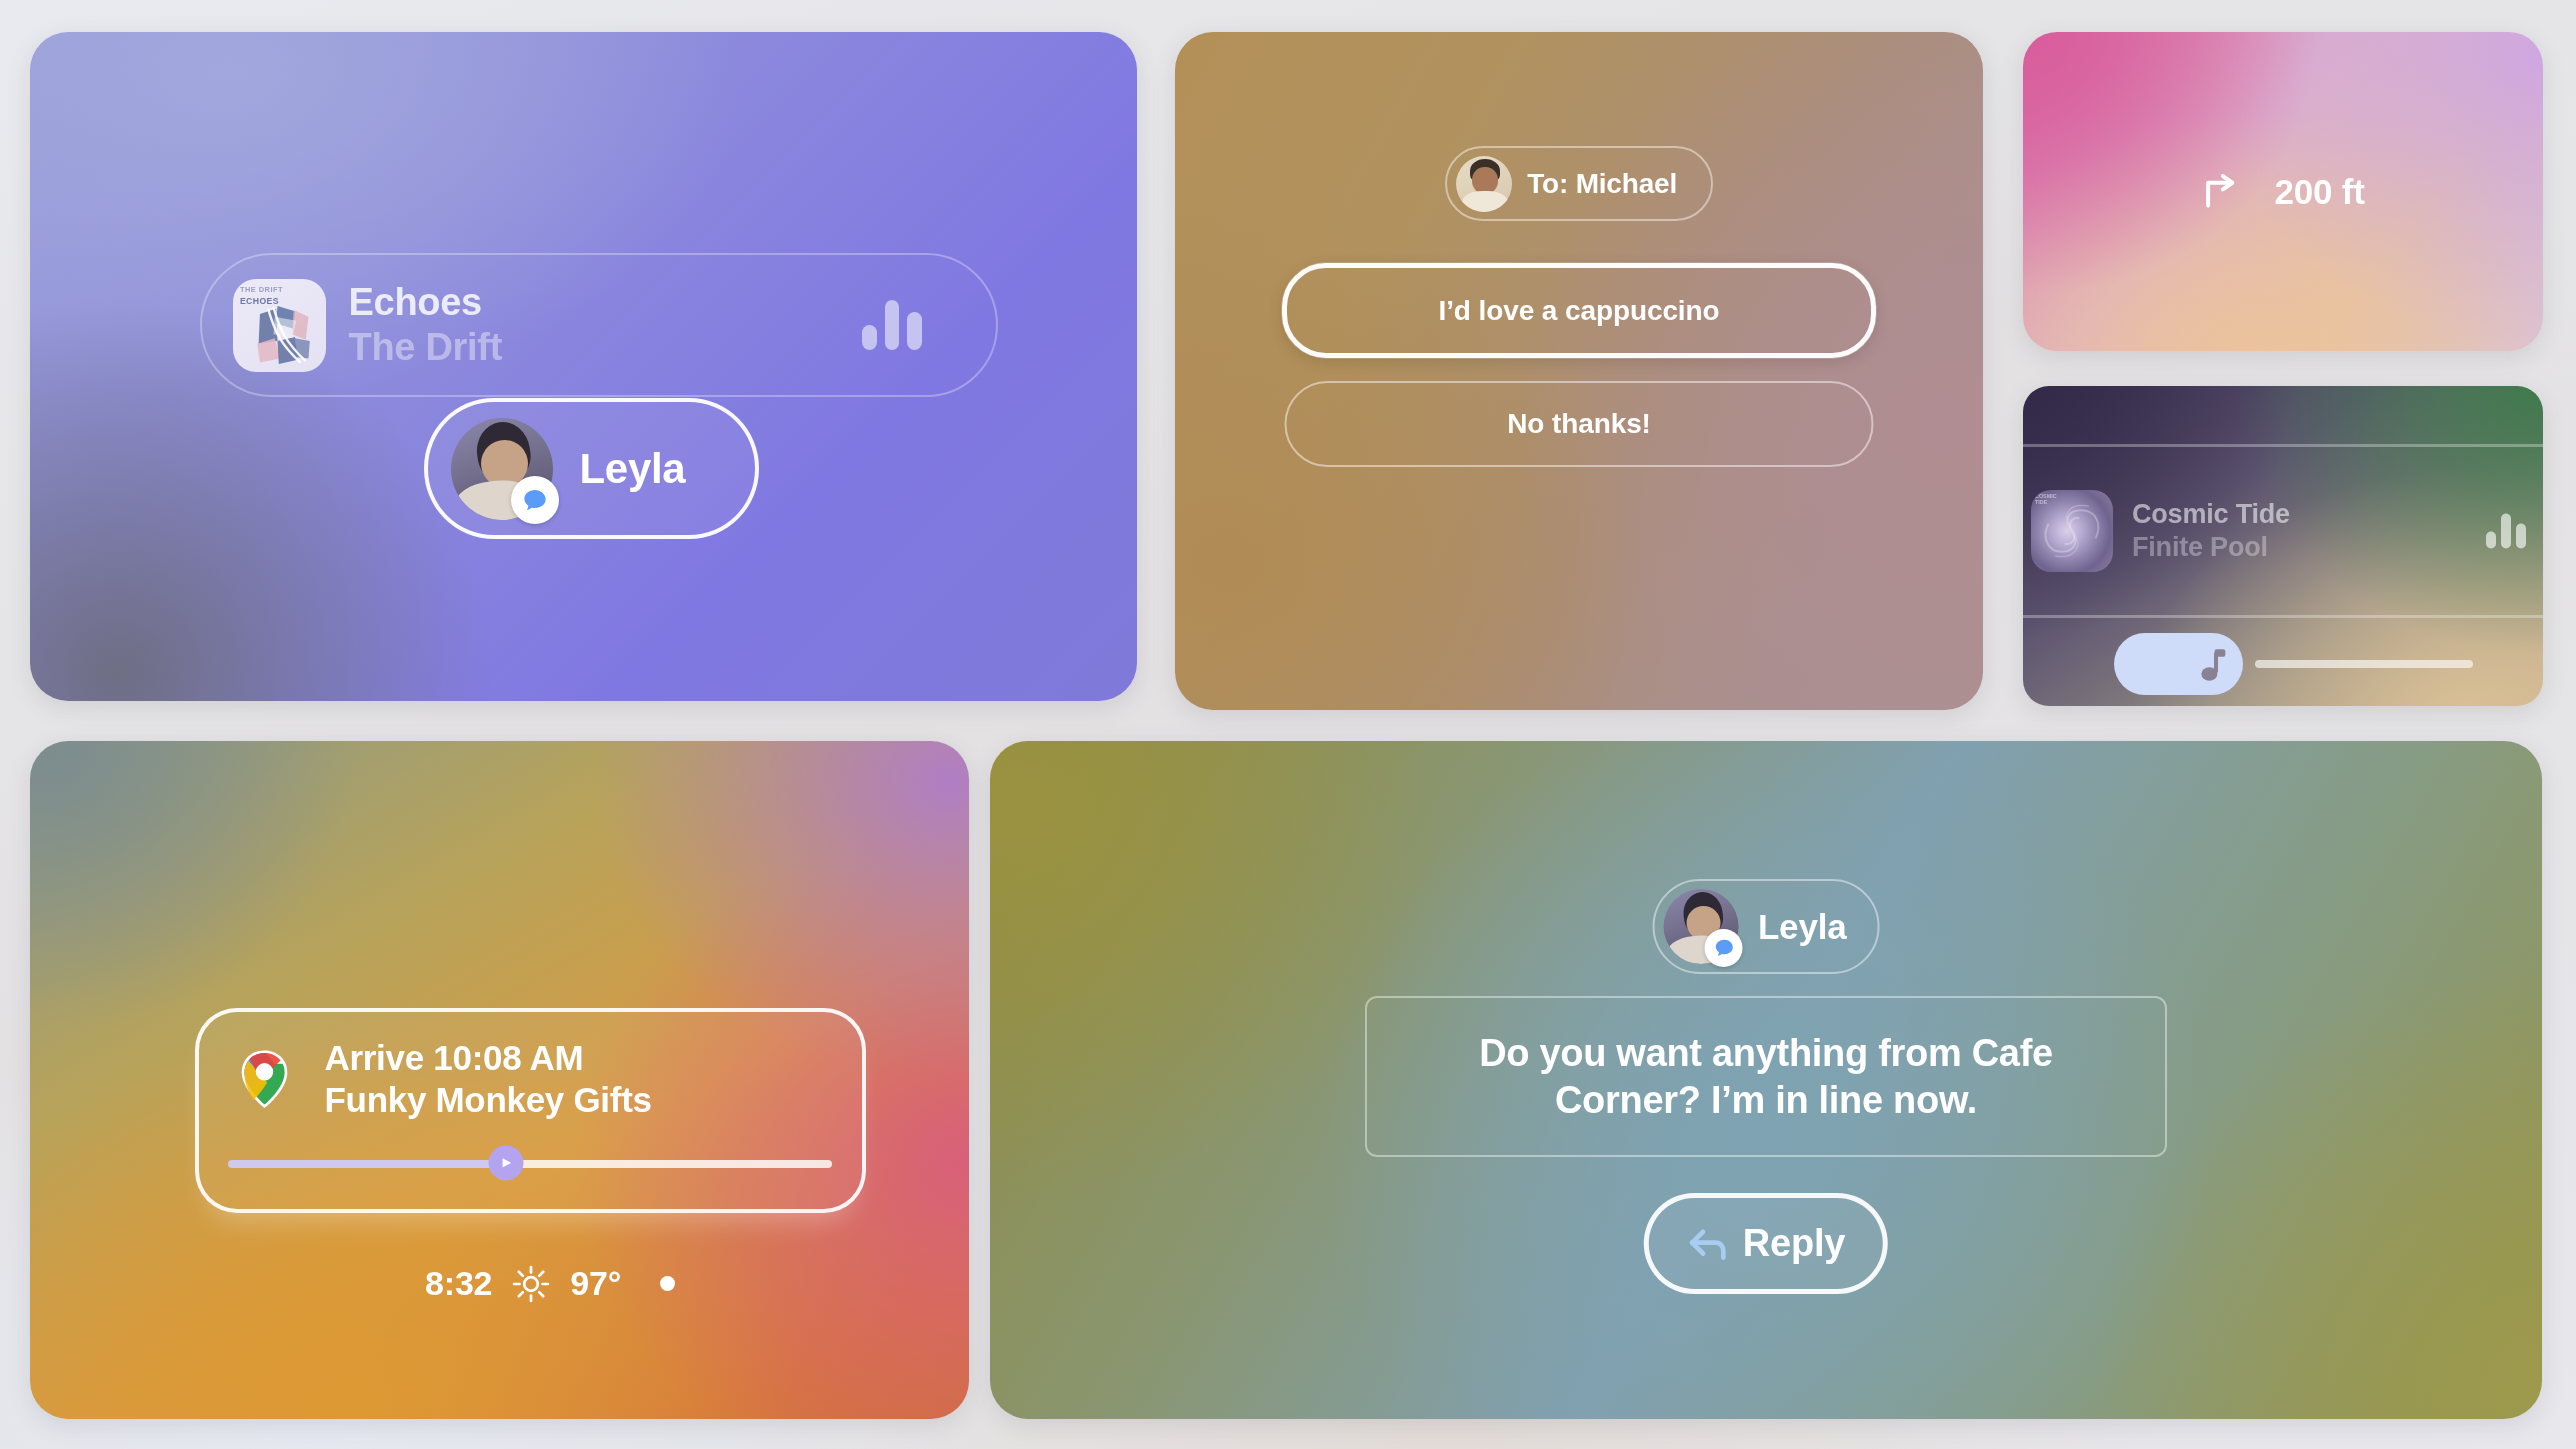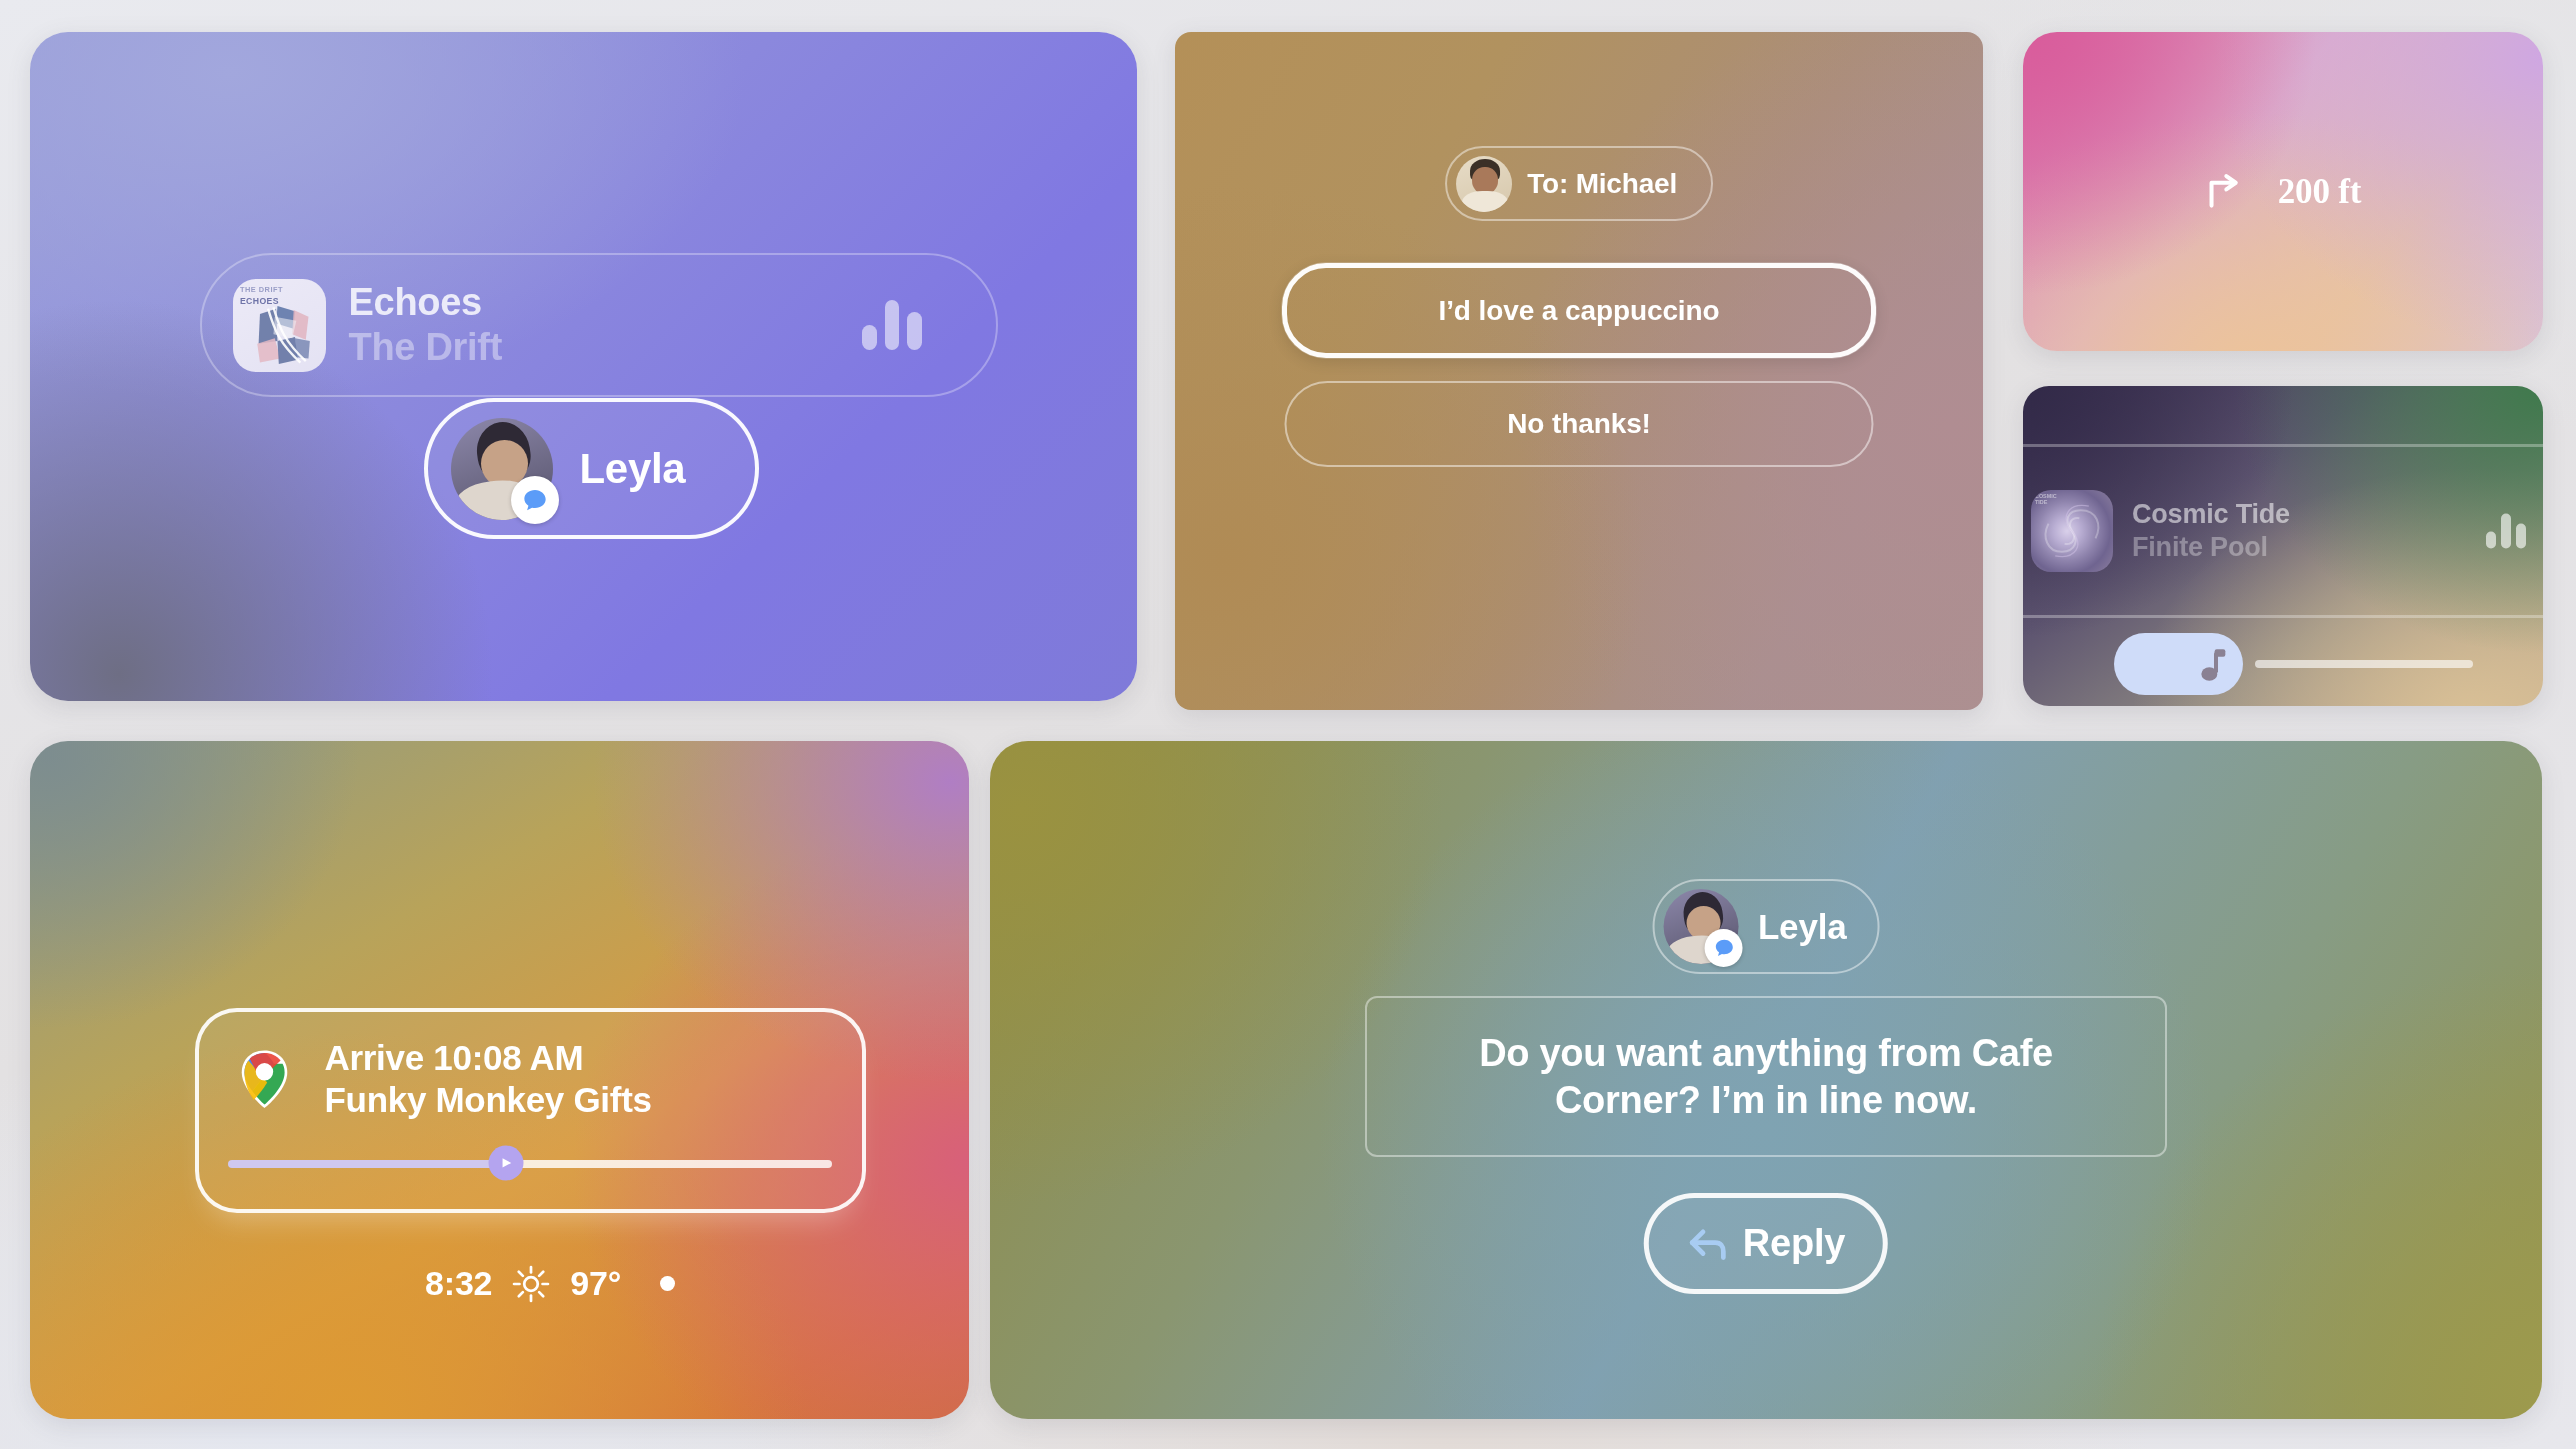--- a/index.html
+++ b/index.html
@@ -102,21 +102,20 @@
   }
   .leyla-name { font-size: 42px; font-weight: 800; color:#fff; margin-left: 27px; letter-spacing:-0.3px; }
 
   
   #card-replies {
     left: 1175px; top: 32px; width: 808px; height: 678px;
     background:
       radial-gradient(ellipse 604px 537px at 6% 78%, #b08b55 0%, rgba(176,139,85,0) 70%),
       radial-gradient(ellipse 604px 604px at 96% 58%, #b08d92 0%, rgba(176,141,146,0) 72%),
       linear-gradient(120deg, #b49058 0%, #b1925f 28%, #ab8e78 58%, #a9908f 80%, #ab9190 100%);
-    border-radius: 16px;
   }
   .to-pill {
     position: absolute; left: 50%; transform: translateX(-50%);
     top: 114px; height: 75px;
     border: 2px solid rgba(255,255,255,0.45);
     border-radius: 40px;
     display:flex; align-items:center; gap: 14.8px;
     padding: 0 34px 0 9.4px;
   }
   .to-avatar {
@@ -153,21 +152,21 @@
     left: 2023px; top: 32px; width: 520px; height: 319px;
     border-radius: 34px;
     background:
       radial-gradient(ellipse 416px 376px at 2% 2%, #d95d9c 0%, rgba(217,93,156,0) 68%),
       radial-gradient(ellipse 470px 416px at 100% 8%, #cfa7e2 0%, rgba(207,167,226,0) 70%),
       radial-gradient(ellipse 510px 349px at 44% 104%, #ecc39b 0%, rgba(236,195,155,0) 72%),
       linear-gradient(130deg, #d86ba4 0%, #ddaec9 40%, #e3c2ab 70%, #d8c3e0 100%);
   }
   .nav-row {
     position:absolute; left:50%; top:50%; transform: translate(-50%,-50%);
-    display:flex; align-items:center; gap: 34px; font-family: Liberation Serif, serif;
+    display:flex; align-items:center; gap: 34px;
   }
   .nav-dist { font-size: 35px; font-weight: 800; color:#fff; letter-spacing:-0.2px; }
 
   
   #card-cosmic {
     left: 2023px; top: 386px; width: 520px; height: 320px;
     border-radius: 26px;
     background:
       radial-gradient(ellipse 376px 349px at 0% 0%, #322a48 0%, rgba(50,42,72,0) 72%),
       radial-gradient(ellipse 416px 362px at 100% 0%, #3f7a4c 0%, rgba(63,122,76,0) 74%),

